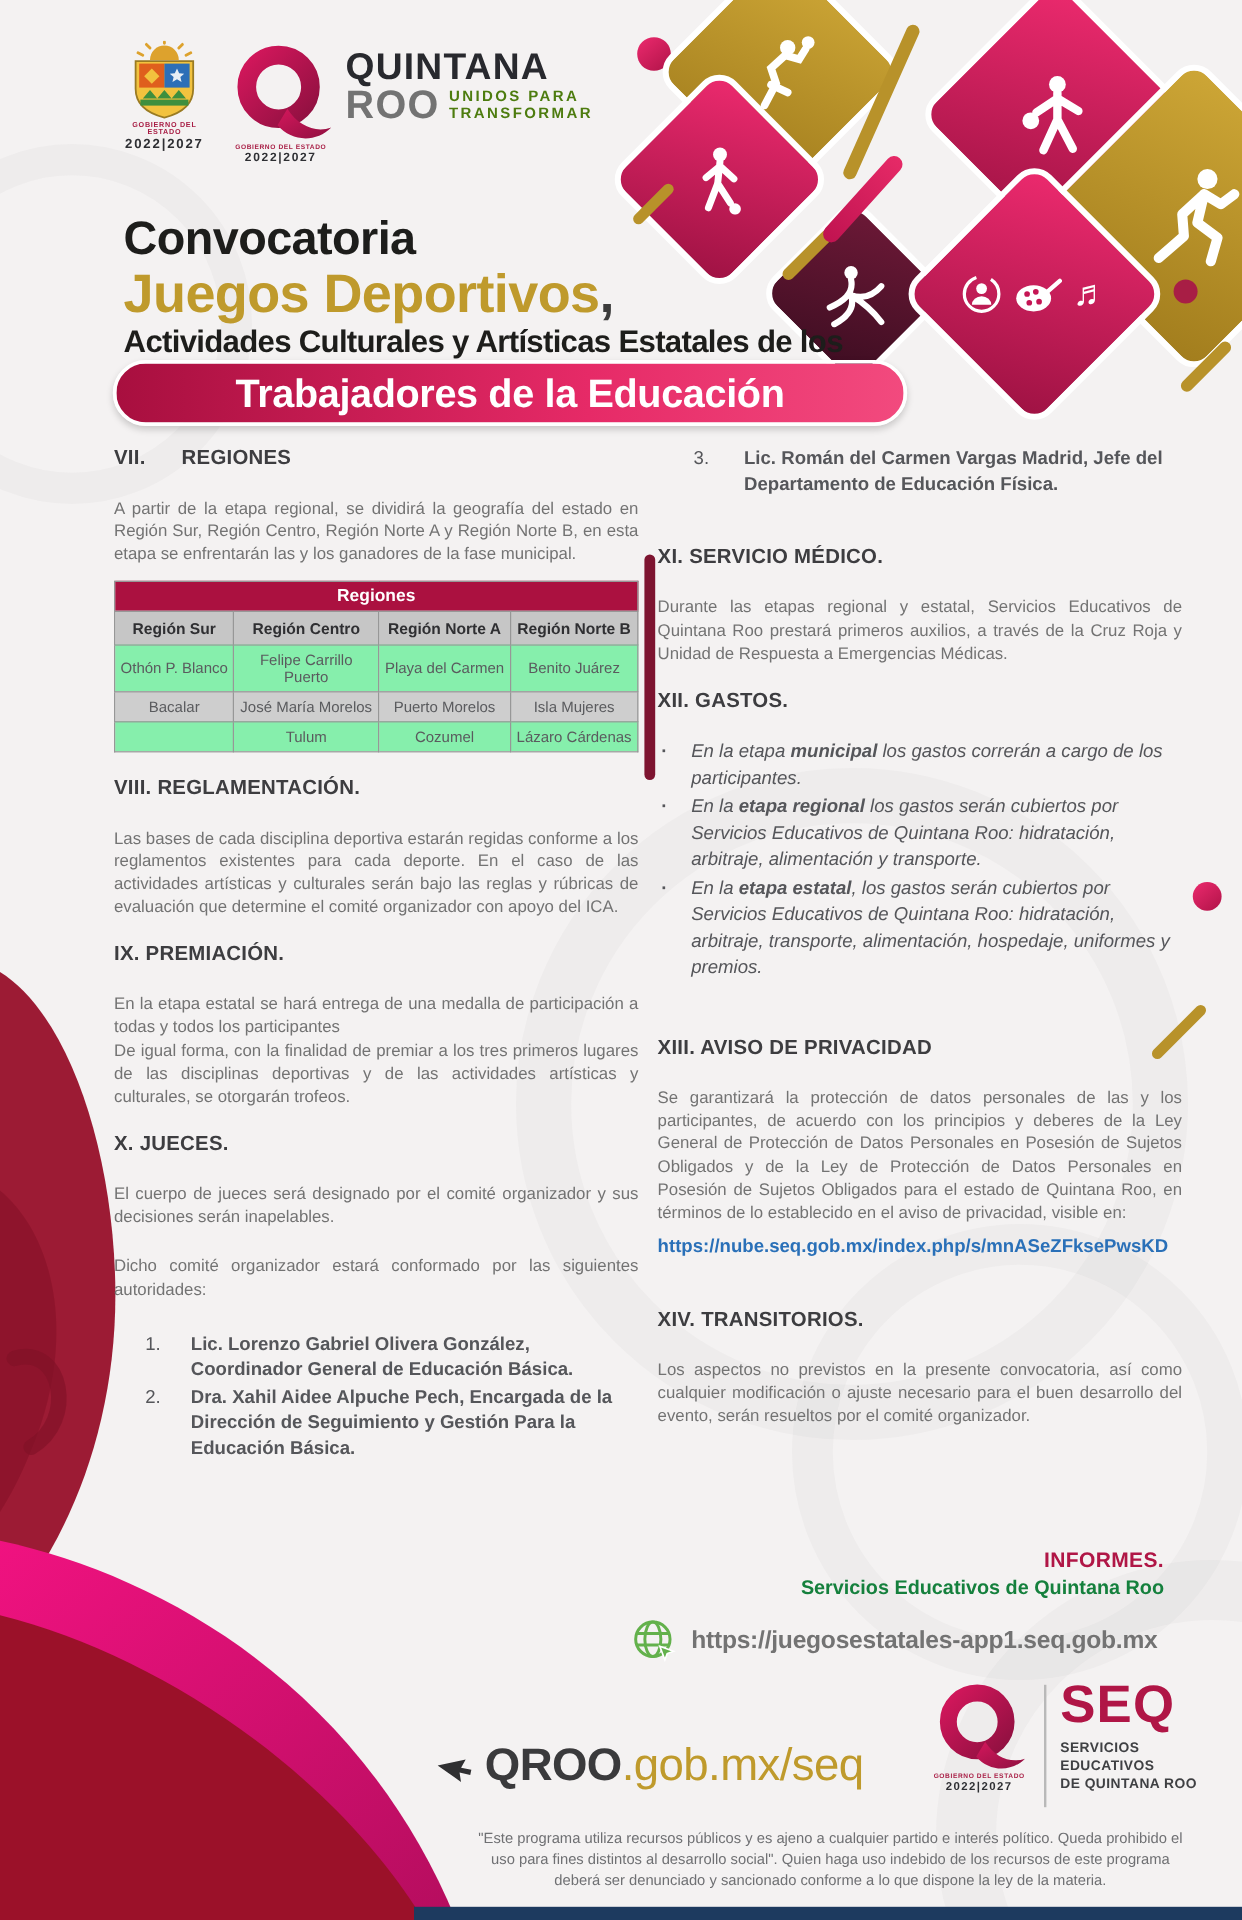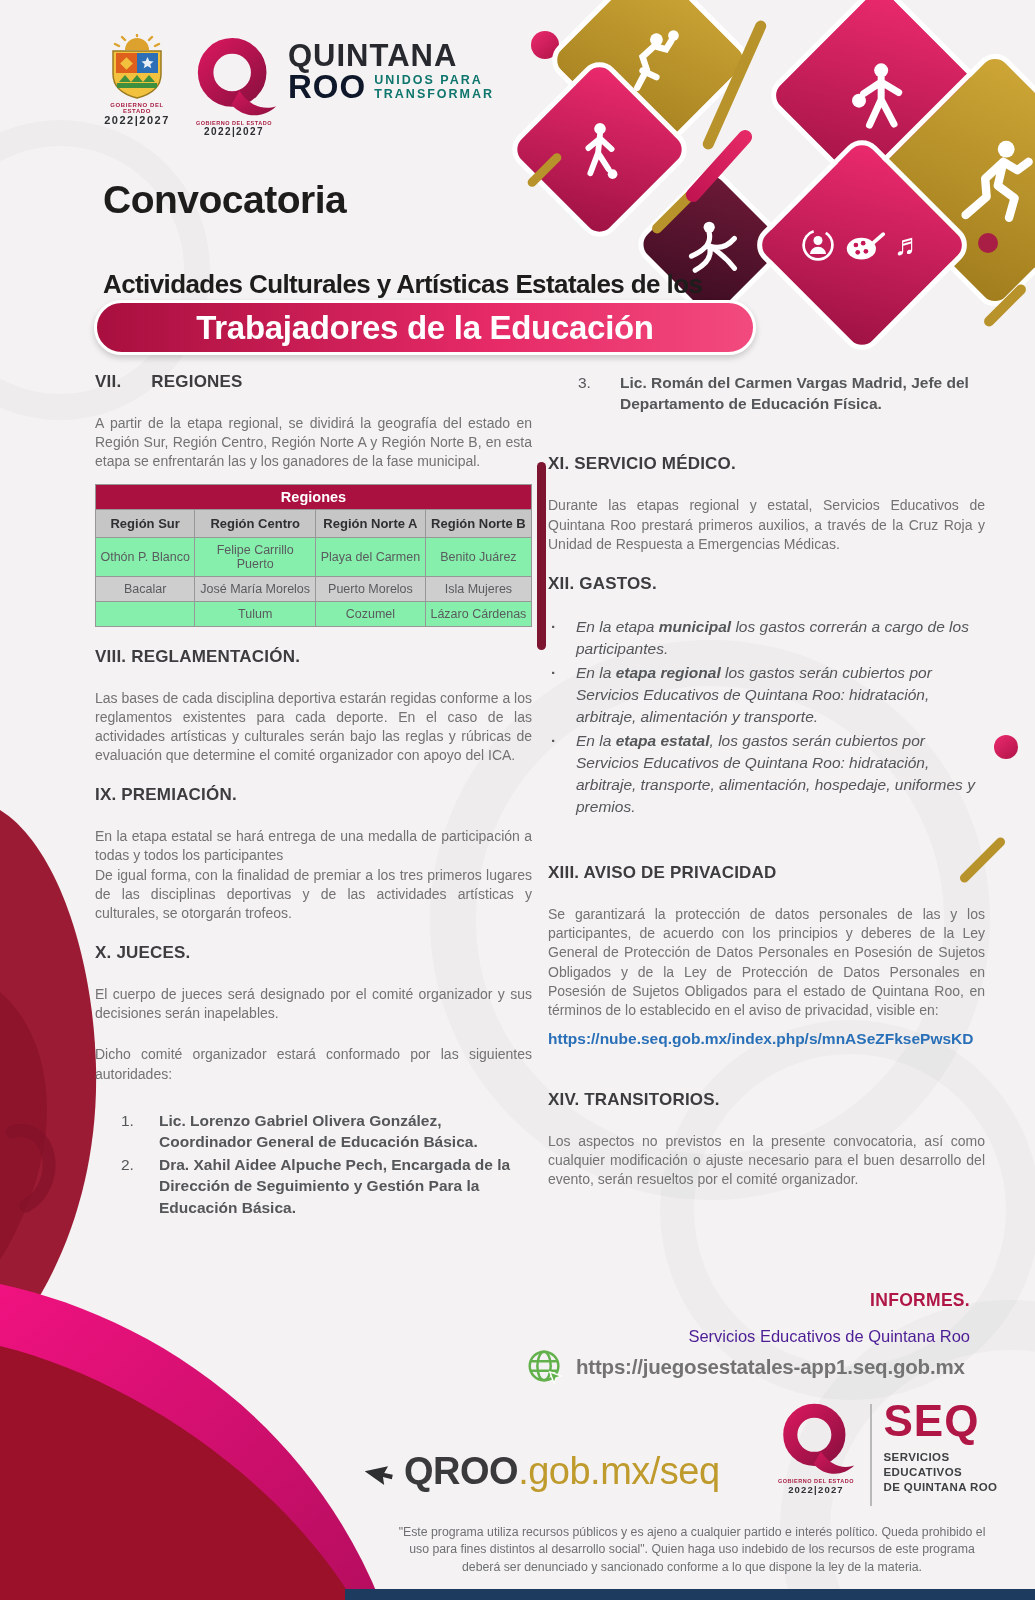--- a/index.html
+++ b/index.html
@@ -23,23 +23,23 @@
   #coat { position:absolute; left:98px; top:34px; width:78px; text-align:center; }
   #coat .c1 { font-size:6px; color:#a81e45; font-weight:700; letter-spacing:.6px; margin-top:2px; }
   #coat .c2 { font-size:11px; color:#2e2f33; font-weight:800; letter-spacing:1.5px; }
   #brand { position:absolute; left:186px; top:34px; display:flex; }
   #brand .qwrap { width:96px; text-align:center; }
   #brand .qcap1 { font-size:5.5px; color:#a81e45; font-weight:700; letter-spacing:.5px; }
   #brand .qcap2 { font-size:10px; color:#2e2f33; font-weight:800; letter-spacing:1.4px; }
   #brand .words { margin-left:6px; padding-top:6px; }
   #brand .w1 { font-size:31px; font-weight:800; color:#28292e; letter-spacing:1px; line-height:1; }
   #brand .roo-row { display:flex; align-items:flex-end; }
-  #brand .w2 { font-size:33px; font-weight:800; color:#0f172a; letter-spacing:1px; line-height:.95; }
+  #brand .w2 { font-size:33px; font-weight:800; color:#737373; letter-spacing:1px; line-height:.95; }
   #brand .tag { margin-left:8px; margin-bottom:1px; }
-  #brand .tag div { font-size:12.5px; font-weight:800; color:#0f766e; letter-spacing:2px; line-height:1.15; }
+  #brand .tag div { font-size:12.5px; font-weight:800; color:#4d7c0f; letter-spacing:2px; line-height:1.15; }
   
   #t1 { position:absolute; left:103px; top:178px; font-size:39px; font-weight:800; color:#1d1d1b; letter-spacing:-.5px; }
   #t2 { position:absolute; left:103px; top:219px; font-size:45px; font-weight:800; color:#bf9a2c; letter-spacing:-.5px; }
   #t2 .comma { color:#3c3c3c; }
   #t3 { position:absolute; left:103px; top:269px; font-size:26px; font-weight:700; color:#1d1d1b; letter-spacing:-.6px; }
   #banner { position:absolute; left:94px; top:300px; width:662px; height:55px; border-radius:30px;
     background:linear-gradient(90deg,#a80f3f,#e62a67 60%,#f24a7e); border:3px solid #fff;
     box-shadow:0 3px 6px rgba(0,0,0,.18); display:flex; align-items:center; justify-content:center;
     color:#fff; font-size:33px; font-weight:800; letter-spacing:-.3px; }
   
@@ -63,21 +63,21 @@
   
   table.rtable { width:100%; border-collapse:collapse; margin-top:12px; }
   .rtable td, .rtable th { border:1.5px solid #979797; }
   .rtable .ttl { background:#ab1140; color:#fff; font-weight:700; font-size:14.5px; text-align:center; padding:4px; }
   .rtable th { background:#c6c6c6; color:#2f2f32; font-weight:700; font-size:13px; padding:6px 2px; }
   .rtable td { font-size:12.5px; color:#5a5b5e; text-align:center; padding:5px 2px; background:#86efac; }
   .rtable tr.alt td { background:#cecece; }
   
   #informes { position:absolute; right:65px; top:1290px; text-align:right; z-index:3; }
   #informes .a { color:#b01646; font-size:17.5px; font-weight:800; letter-spacing:.3px; }
-  #informes .b { color:#4c1d95; font-size:16.5px; font-weight:400; margin-top:16px; }
+  #informes .b { color:#15803d; font-size:16.5px; font-weight:700; margin-top:3px; }
   #portal { position:absolute; left:524px; top:1346px; display:flex; align-items:center; gap:10px; z-index:3; }
   #portal .url { color:#737373; font-size:20.5px; font-weight:800; letter-spacing:-.2px; text-decoration:none; }
   #siteline { position:absolute; left:366px; top:1450px; display:flex; align-items:center; gap:8px; z-index:4; }
   #siteline .big { font-size:38px; letter-spacing:-.5px; text-decoration:none; }
   #siteline .qroo { font-weight:800; color:#3a3a3c; }
   #siteline .rest { font-weight:400; color:#bf9a2c; }
   #seqlogo { position:absolute; left:772px; top:1400px; display:flex; align-items:flex-start; z-index:3; }
   #seqlogo .qcol { width:88px; text-align:center; }
   #seqlogo .qc1 { font-size:5.5px; color:#a81e45; font-weight:700; letter-spacing:.5px; }
   #seqlogo .qc2 { font-size:9.5px; color:#2e2f33; font-weight:800; letter-spacing:1.2px; }
@@ -252,20 +252,21 @@
         <div class="w2">ROO</div>
         <div class="tag">
           <div>UNIDOS PARA</div>
           <div>TRANSFORMAR</div>
         </div>
       </div>
     </div>
   </div>
 
   <div id="t1">Convocatoria</div>
+  <div id="t2"><span>Juegos Deportivos</span><span class="comma">,</span></div>
   <div id="t3">Actividades Culturales y Artísticas Estatales de los</div>
   <div id="banner">Trabajadores de la Educación</div>
 
   <div id="colL" class="col">
     <div class="sh"><span>VII.</span><span class="gap">REGIONES</span></div>
     <div class="bp mt24">A partir de la etapa regional, se dividirá la geografía del estado en Región Sur, Región Centro, Región Norte A y Región Norte B, en esta etapa se enfrentarán las y los ganadores de la fase municipal.</div>
 
     <table class="rtable">
       <tbody>
           <tr>

